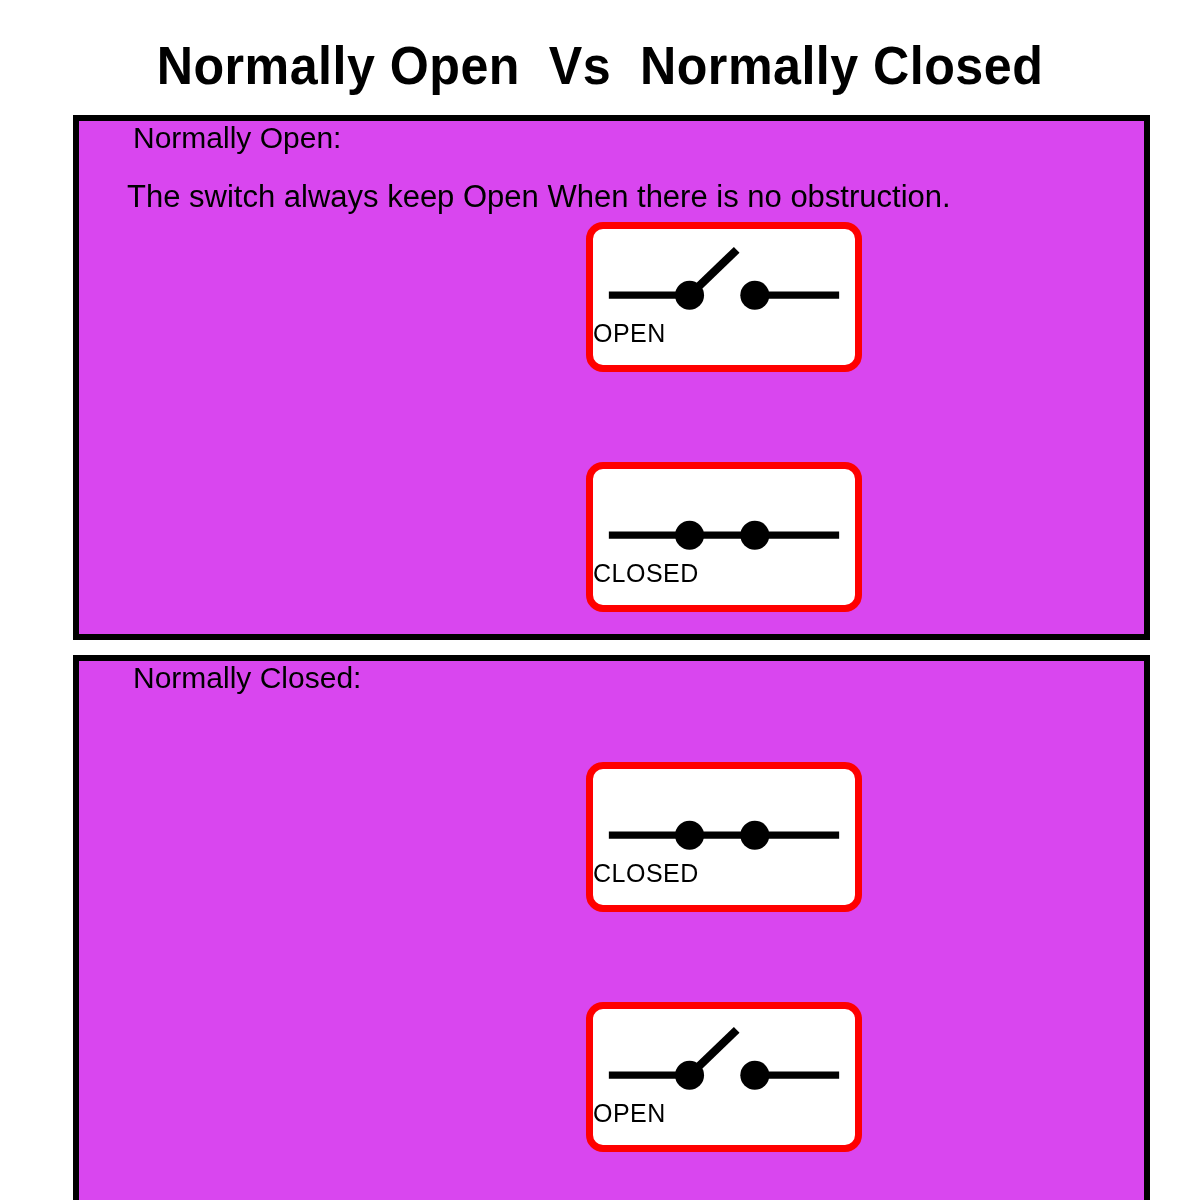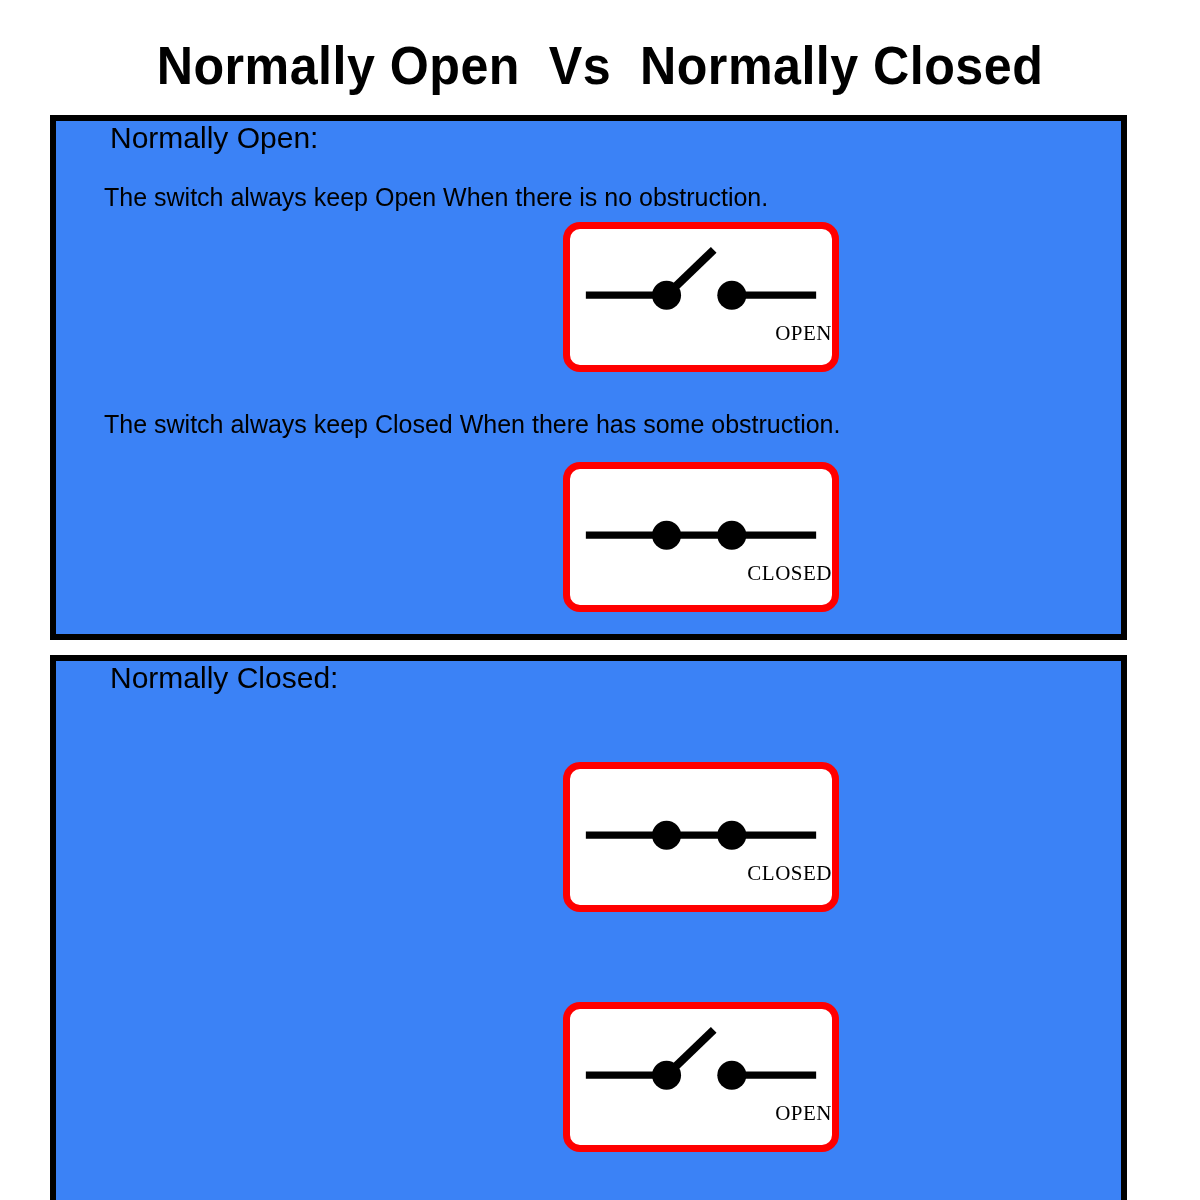--- a/index.html
+++ b/index.html
@@ -29,40 +29,40 @@
     line-height: 64px;
     letter-spacing: 0.5px;
     transform: scaleX(0.93);
     transform-origin: center center;
     white-space: pre;
   }
 
   
   .panel {
     position: absolute;
-    left: 50px;
+    left: 73px;
     width: 1077px;
     border: 6px solid #000000;
-    background: #3b82f6;
+    background: #d946ef;
     box-sizing: border-box;
   }
   #panel-open  { top: 115px; height: 525px; }
   #panel-closed{ top: 655px; height: 626px; }
 
   .panel-heading {
     position: absolute;
     left: 54px;
     font-size: 30px;
     line-height: 34px;
     white-space: pre;
   }
   .panel-line {
     position: absolute;
     left: 48px;
-    font-size: 25px;
+    font-size: 31px;
     line-height: 36px;
     white-space: pre;
   }
   .line-1    { top: 58px; }
   .line-2    { top: 285px; }
 
   
   .switch-box {
     position: absolute;
     left: 507px;              
@@ -82,26 +82,25 @@
     top: 0;
     width: 100%;
     height: 100%;
     display: block;
   }
   .switch-label {
     position: absolute;
     left: 0;
     width: 100%;
     top: 86px;
-    text-align: right;
-    font-size: 21px;
+    text-align: left;
+    font-size: 25px;
     line-height: 36px;
     letter-spacing: 0.5px;
     white-space: pre;
-    font-family: Liberation Serif, serif;
   }
 </style>
 </head>
 <body>
 
 <div class="page-title">Normally Open  Vs  Normally Closed</div>
 
 <div class="panel" id="panel-open">
 
   <div class="panel-heading">Normally Open:</div>
@@ -112,21 +111,20 @@
     <svg class="switch-svg" viewBox="0 0 276 150">
       <line x1="11" y1="73" x2="100" y2="73" stroke="#000000" stroke-width="8" stroke-linecap="butt"></line>
       <line x1="172" y1="73" x2="265" y2="73" stroke="#000000" stroke-width="8" stroke-linecap="butt"></line>
       <line x1="100" y1="73" x2="152" y2="23" stroke="#000000" stroke-width="9" stroke-linecap="butt"></line>
       <circle cx="100" cy="73" r="16" fill="#000000"></circle>
       <circle cx="172" cy="73" r="16" fill="#000000"></circle>
     </svg>
     <div class="switch-label">OPEN</div>
   </div>
 
-  <div class="panel-line line-2">The switch always keep Closed When there has some obstruction.</div>
 
   <div class="switch-box box-bottom">
     <svg class="switch-svg" viewBox="0 0 276 150">
       <line x1="11" y1="73" x2="265" y2="73" stroke="#000000" stroke-width="8" stroke-linecap="butt"></line>
       <circle cx="100" cy="73" r="16" fill="#000000"></circle>
       <circle cx="172" cy="73" r="16" fill="#000000"></circle>
     </svg>
     <div class="switch-label">CLOSED</div>
   </div>
 

